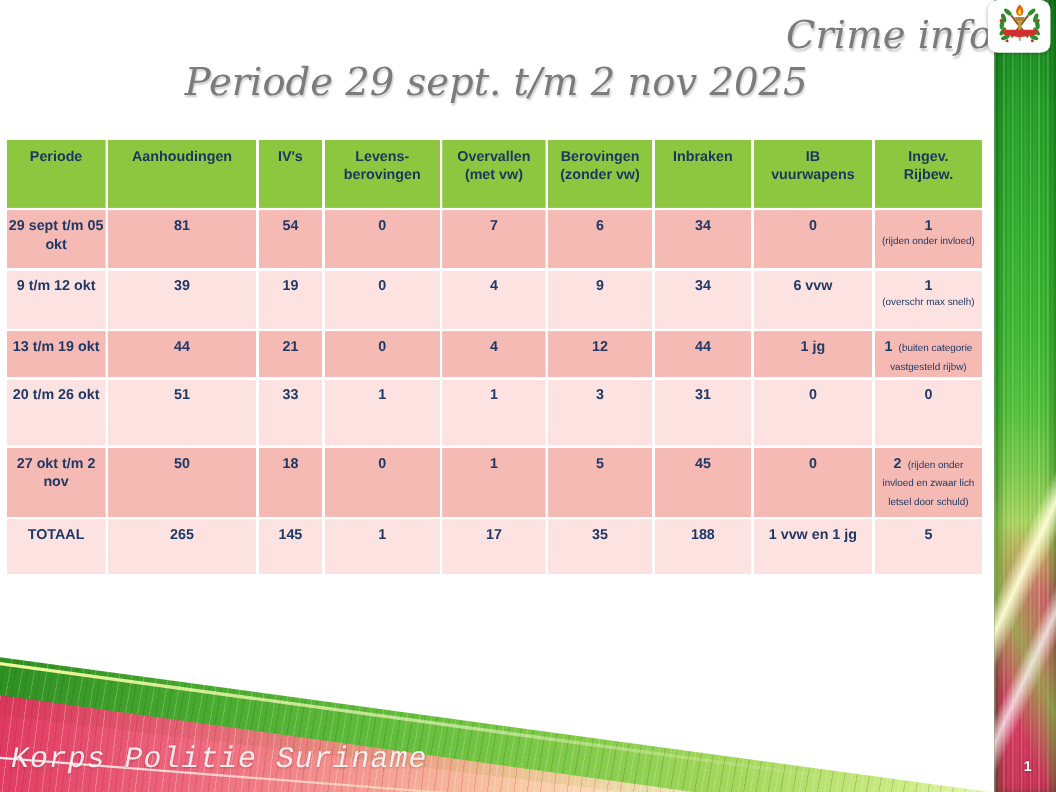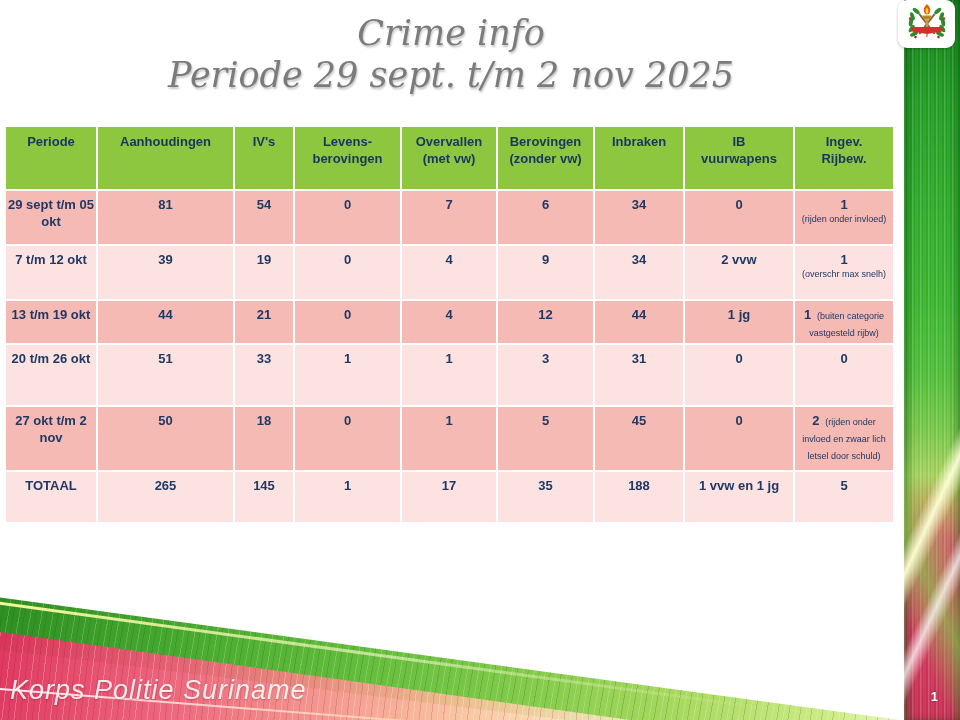--- a/index.html
+++ b/index.html
@@ -38,21 +38,21 @@
     display:flex; align-items:center; justify-content:center;
     box-shadow:0 1px 3px rgba(0,0,0,0.25);
   }
 
   
   .title-block {
     position:absolute; top:12px; left:0; width:902px; text-align:center;
     font-family:"DejaVu Serif", serif; font-style:italic;
     color:#7b7b7b; text-shadow:1px 2px 2px #c6c6c6; line-height:1.2;
   }
-  .title-line1 { font-size:35px; }
+  .title-line1 { font-size:35px;text-align:right; }
   .title-line2 { font-size:35px; }
 
   
   .crime-table {
     position:absolute; left:4px; top:125px; width:889px;
     border-collapse:collapse; table-layout:fixed;
   }
   .crime-table th, .crime-table td {
     border:2px solid #ffffff; text-align:center; vertical-align:top;
     overflow:hidden;
@@ -109,21 +109,21 @@
     background:linear-gradient(90deg, rgba(255,255,160,0.95), rgba(255,255,215,0.55) 45%, rgba(255,255,255,0) 85%);
   }
   .deco-beam2 {
     position:absolute; left:0; bottom:30px; width:740px; height:2px; z-index:3;
     transform:rotate(4.5deg); transform-origin:left center;
     background:linear-gradient(90deg, rgba(255,255,255,0.9), rgba(255,240,200,0.5) 55%, rgba(255,255,255,0) 90%);
   }
 
   .footer-brand {
     position:absolute; left:10px; bottom:14px; z-index:5;
-    font-family:Liberation Sans, sans-serif; font-style:italic;
+    font-family:Liberation Mono, monospace; font-style:italic;
     font-size:27px; color:rgba(255,255,255,0.88); letter-spacing:1px;
     text-shadow:0 1px 2px rgba(120,30,40,0.35);
   }
   .page-number {
     position:absolute; right:22px; bottom:16px; z-index:6;
     color:#ffffff; font-size:13px; font-weight:bold;
     text-shadow:0 0 3px rgba(0,0,0,0.45);
   }
 </style>
 </head>
@@ -206,28 +206,28 @@
         <td>7</td>
         <td>6</td>
         <td>34</td>
         <td>0</td>
         <td>
           <span>1</span>
           <span class="note">(rijden onder invloed)</span>
         </td>
       </tr>
       <tr>
-        <td>7 t/m 12 okt</td>
+        <td>9 t/m 12 okt</td>
         <td>39</td>
         <td>19</td>
         <td>0</td>
         <td>4</td>
         <td>9</td>
         <td>34</td>
-        <td>2 vvw</td>
+        <td>6 vvw</td>
         <td>
           <span>1</span>
           <span class="note">(overschr max snelh)</span>
         </td>
       </tr>
       <tr class="note-inline">
         <td>13 t/m 19 okt</td>
         <td>44</td>
         <td>21</td>
         <td>0</td>

